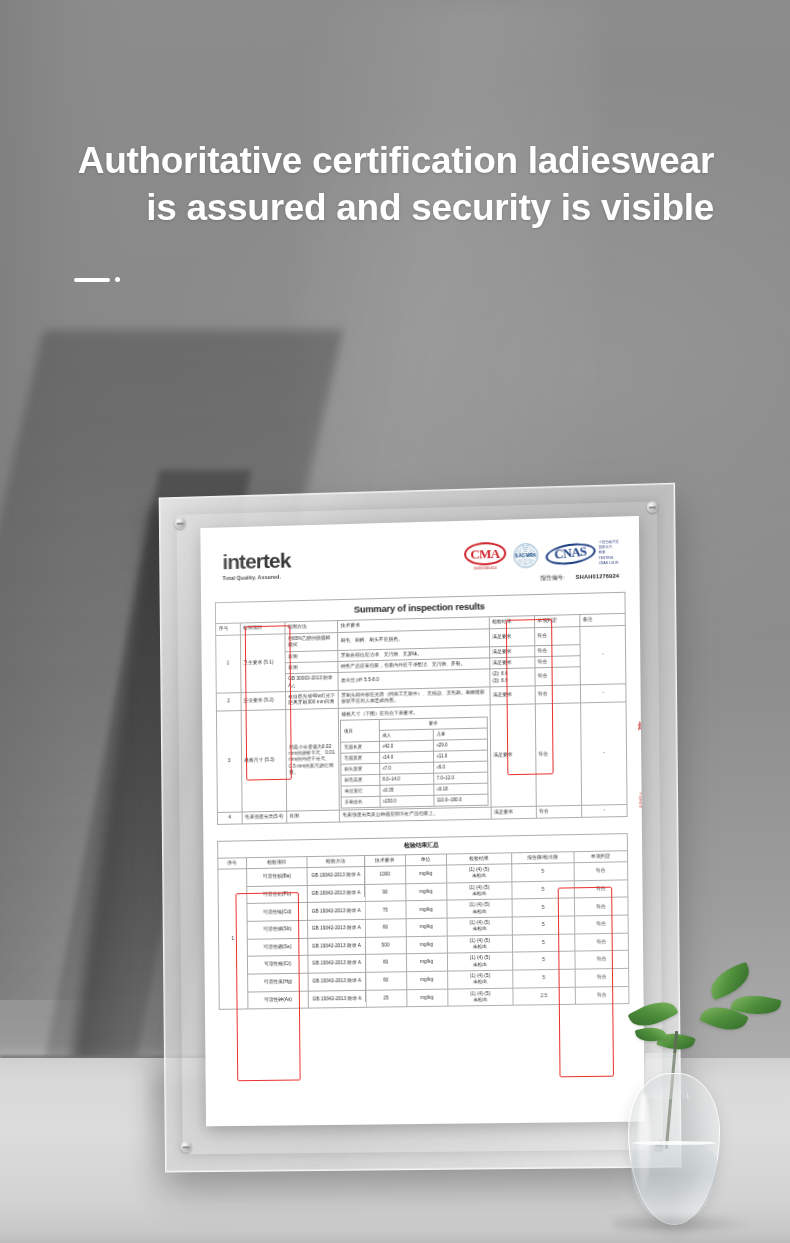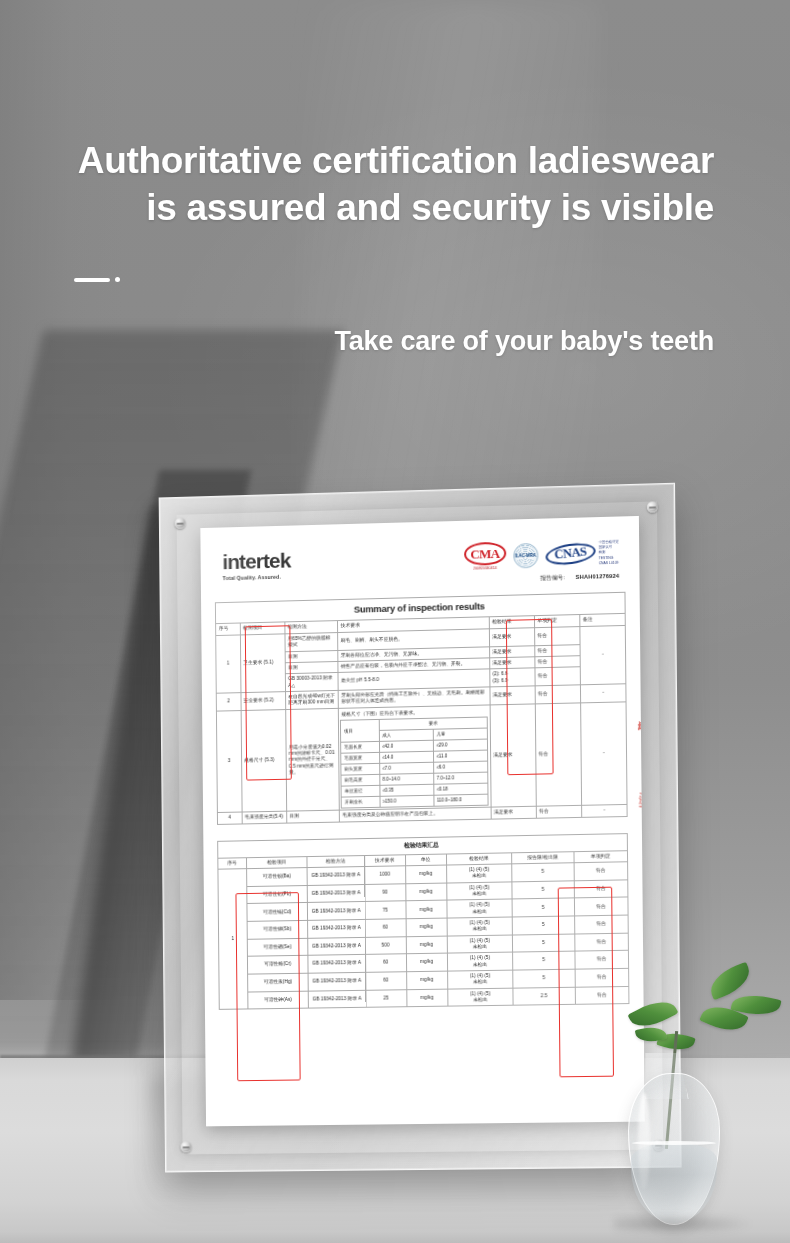--- a/index.html
+++ b/index.html
@@ -323,21 +323,20 @@
   </div>
   <div class="desk-reflection"></div>
 </div>
 
 <div class="headings">
   <div class="headline">Authoritative certification ladieswear is assured and security is visible</div>
   <div class="rule-wrap">
     <div class="rule-line"></div>
     <div class="rule-dot"></div>
   </div>
-  <div class="subline">Take care of your baby's teeth</div>
 </div>
 
 <div class="frame">
   <div class="frame-backplate"></div>
 
   <div class="paper">
 
     <div class="letterhead">
       <div class="brand">
         <div class="brand-name">intertek</div>

